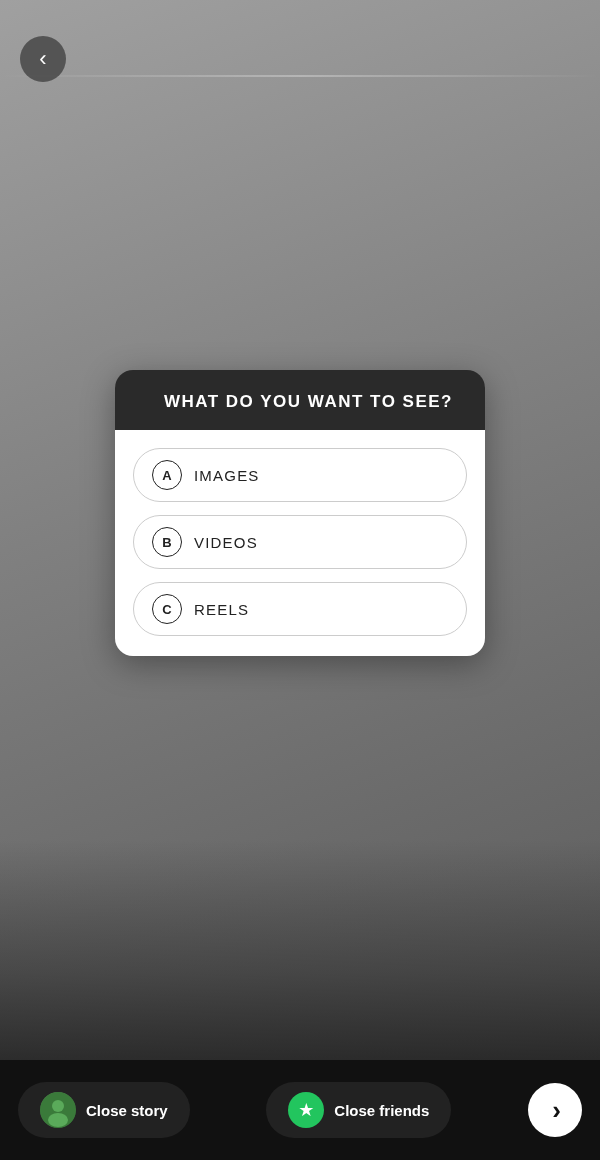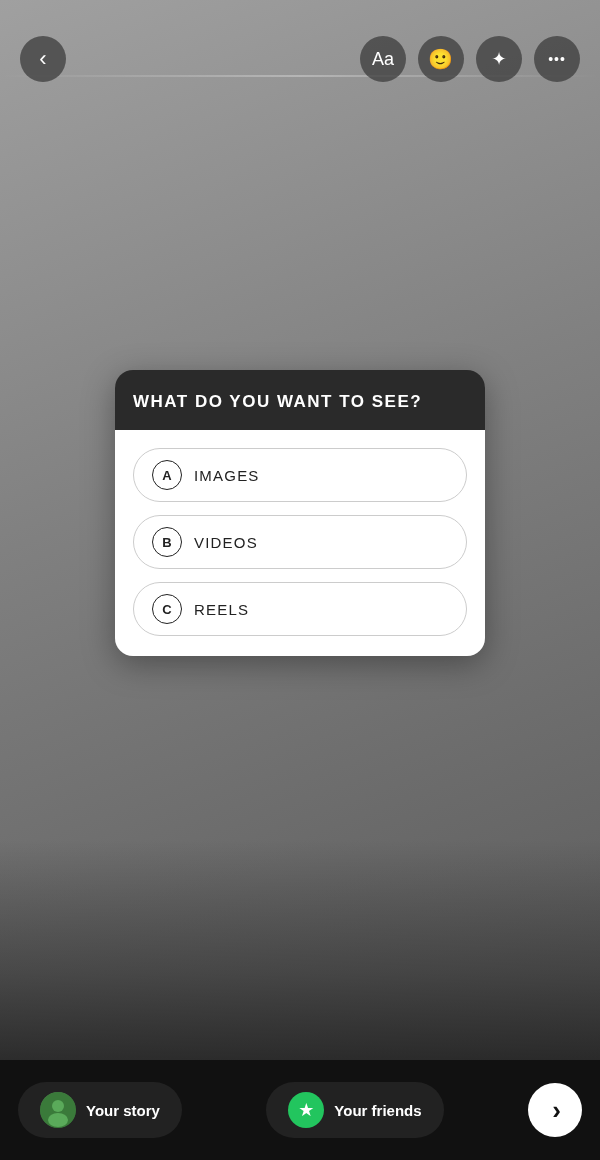--- a/index.html
+++ b/index.html
@@ -68,22 +68,22 @@
       transform: translateX(-50%);
       width: 370px;
       border-radius: 18px;
       overflow: hidden;
       box-shadow: 0 8px 32px rgba(0,0,0,0.35);
       z-index: 10;
     }
 
     .poll-header {
       background: #2a2a2a;
-      padding: 22px 18px 18px;
-      text-align: left;
+      padding: 22px 32px 18px;
+      text-align: right;
     }
 
     .poll-question {
       color: #fff;
       font-size: 17px;
       font-weight: 800;
       letter-spacing: 1.5px;
       text-transform: uppercase;
     }
 
@@ -241,34 +241,20 @@
   </style>
 </head>
 <body>
 
 <div class="bg"></div>
 <div class="bg-object"></div>
 <div class="camera-highlight"></div>
 
 <div class="top-bar">
   <button class="icon-btn icon-btn-back">‹</button>
-  <div class="top-bar-right">
-    <button class="icon-btn">
-      <span>Aa</span>
-    </button>
-    <button class="icon-btn">
-      <span style="font-size:20px;">🙂</span>
-    </button>
-    <button class="icon-btn">
-      <span style="font-size:18px;">✦</span>
-    </button>
-    <button class="icon-btn">
-      <span style="letter-spacing:1px; font-size:14px;">•••</span>
-    </button>
-  </div>
 </div>
 
 <div class="poll-widget">
   <div class="poll-header">
     <span class="poll-question">WHAT DO YOU WANT TO SEE?</span>
   </div>
   <div class="poll-options">
 
     <div class="poll-option">
       <div class="option-letter">A</div>
@@ -291,25 +277,25 @@
 <div class="bottom-bar">
 
   <div class="story-btn">
     <div class="story-avatar">
       <svg width="36" height="36" viewBox="0 0 36 36">
         <circle cx="18" cy="18" r="18" fill="#3a7a3a"></circle>
         <circle cx="18" cy="14" r="6" fill="#5aaa5a"></circle>
         <ellipse cx="18" cy="28" rx="10" ry="7" fill="#5aaa5a"></ellipse>
       </svg>
     </div>
-    <span class="story-label">Your story</span>
+    <span class="story-label">Close story</span>
   </div>
 
   <div class="close-friends-btn">
     <div class="star-icon">★</div>
-    <span class="close-friends-label">Your friends</span>
+    <span class="close-friends-label">Close friends</span>
   </div>
 
   <div class="next-btn">
     <span style="font-weight:700; font-size:26px; margin-left:3px;">›</span>
   </div>
 
 </div>
 
 </body></html>

